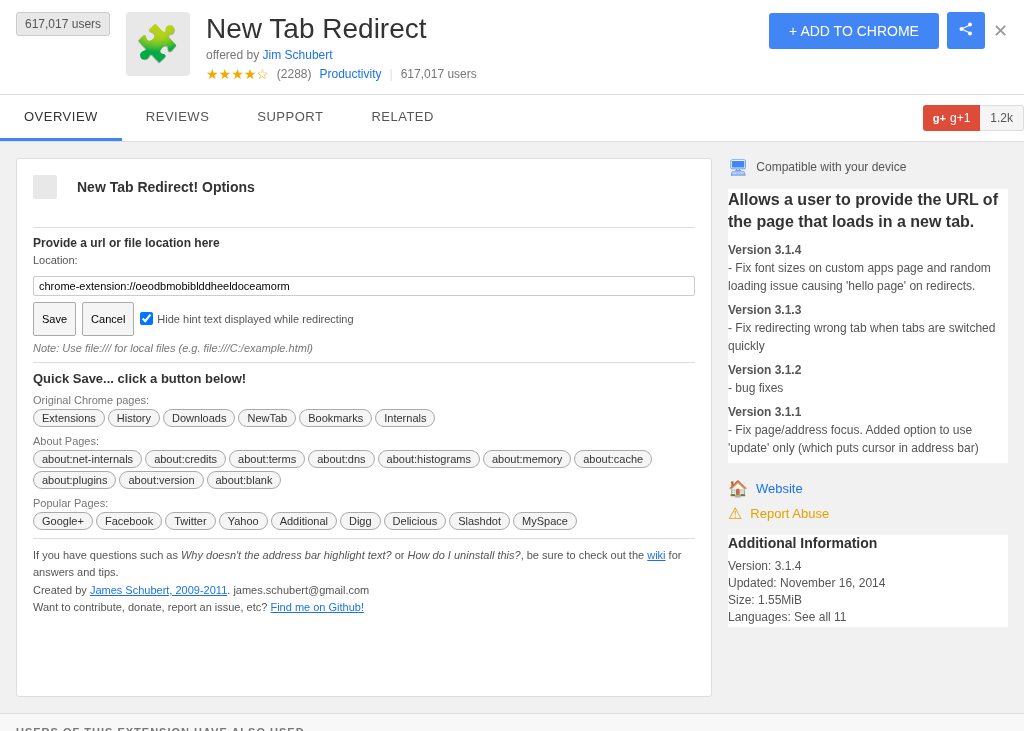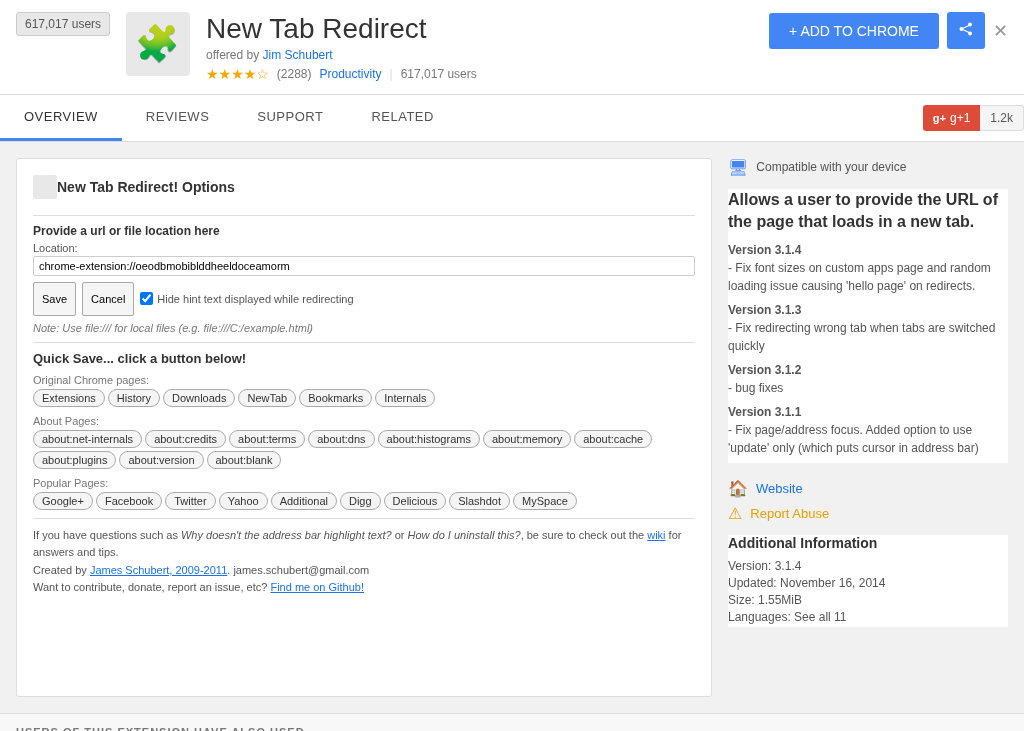--- a/index.html
+++ b/index.html
@@ -32,25 +32,25 @@
     .gplus-count { background: #f5f5f5; border: 1px solid #ddd; border-left: none; padding: 5px 10px; border-radius: 0 3px 3px 0; font-size: 12px; color: #555; }
 
     
     .main { display: flex; gap: 0; padding: 16px; background: #f1f1f1; height: calc(731px - 160px); overflow: hidden; }
 
     
     .left-panel { flex: 1; background: #fff; border: 1px solid #ddd; border-radius: 3px; padding: 16px; overflow: auto; margin-right: 16px; }
 
     
     .ext-options { }
-    .ext-options-header { display: flex; align-items: center; gap: 0; margin-bottom: 16px; }
+    .ext-options-header { display: flex; align-items: center; gap: 20px; margin-bottom: 28px; }
     .ext-options-icon { width: 24px; height: 24px; background: #e8e8e8; border-radius: 2px; }
     .ext-options-title { font-size: 14px; font-weight: 600; color: #333; }
     .url-label { font-size: 12px; font-weight: bold; color: #333; margin-bottom: 4px; border-top: 1px solid #ddd; padding-top: 8px; }
-    .url-section label { font-size: 11px; color: #555; display: block; margin-bottom: 2px; }
+    .url-section label { font-size: 11px; color: #555; display: block; margin-bottom: 10px; }
     .url-input { width: 100%; border: 1px solid #ccc; padding: 3px 5px; font-size: 11px; border-radius: 2px; margin-bottom: 6px; }
     .btn-row { display: flex; align-items: center; gap: 6px; margin-bottom: 6px; }
     .small-btn { background: #f5f5f5; border: 1px solid #aaa; padding: 10px 8px; font-size: 11px; border-radius: 2px; cursor: pointer; }
     .checkbox-label { font-size: 11px; color: #555; display: flex; align-items: center; gap: 4px; }
     .note-text { font-size: 11px; color: #777; font-style: italic; margin-bottom: 8px; }
     .quick-save { font-size: 13px; font-weight: bold; color: #333; margin-bottom: 8px; }
     .section-label { font-size: 11px; color: #777; margin-bottom: 3px; }
     .page-buttons { display: flex; flex-wrap: wrap; gap: 3px; margin-bottom: 8px; }
     .page-btn { background: #f5f5f5; border: 1px solid #aaa; padding: 2px 8px; font-size: 11px; border-radius: 10px; cursor: pointer; color: #333; }
     .divider { border: none; border-top: 1px solid #ddd; margin: 8px 0; }

